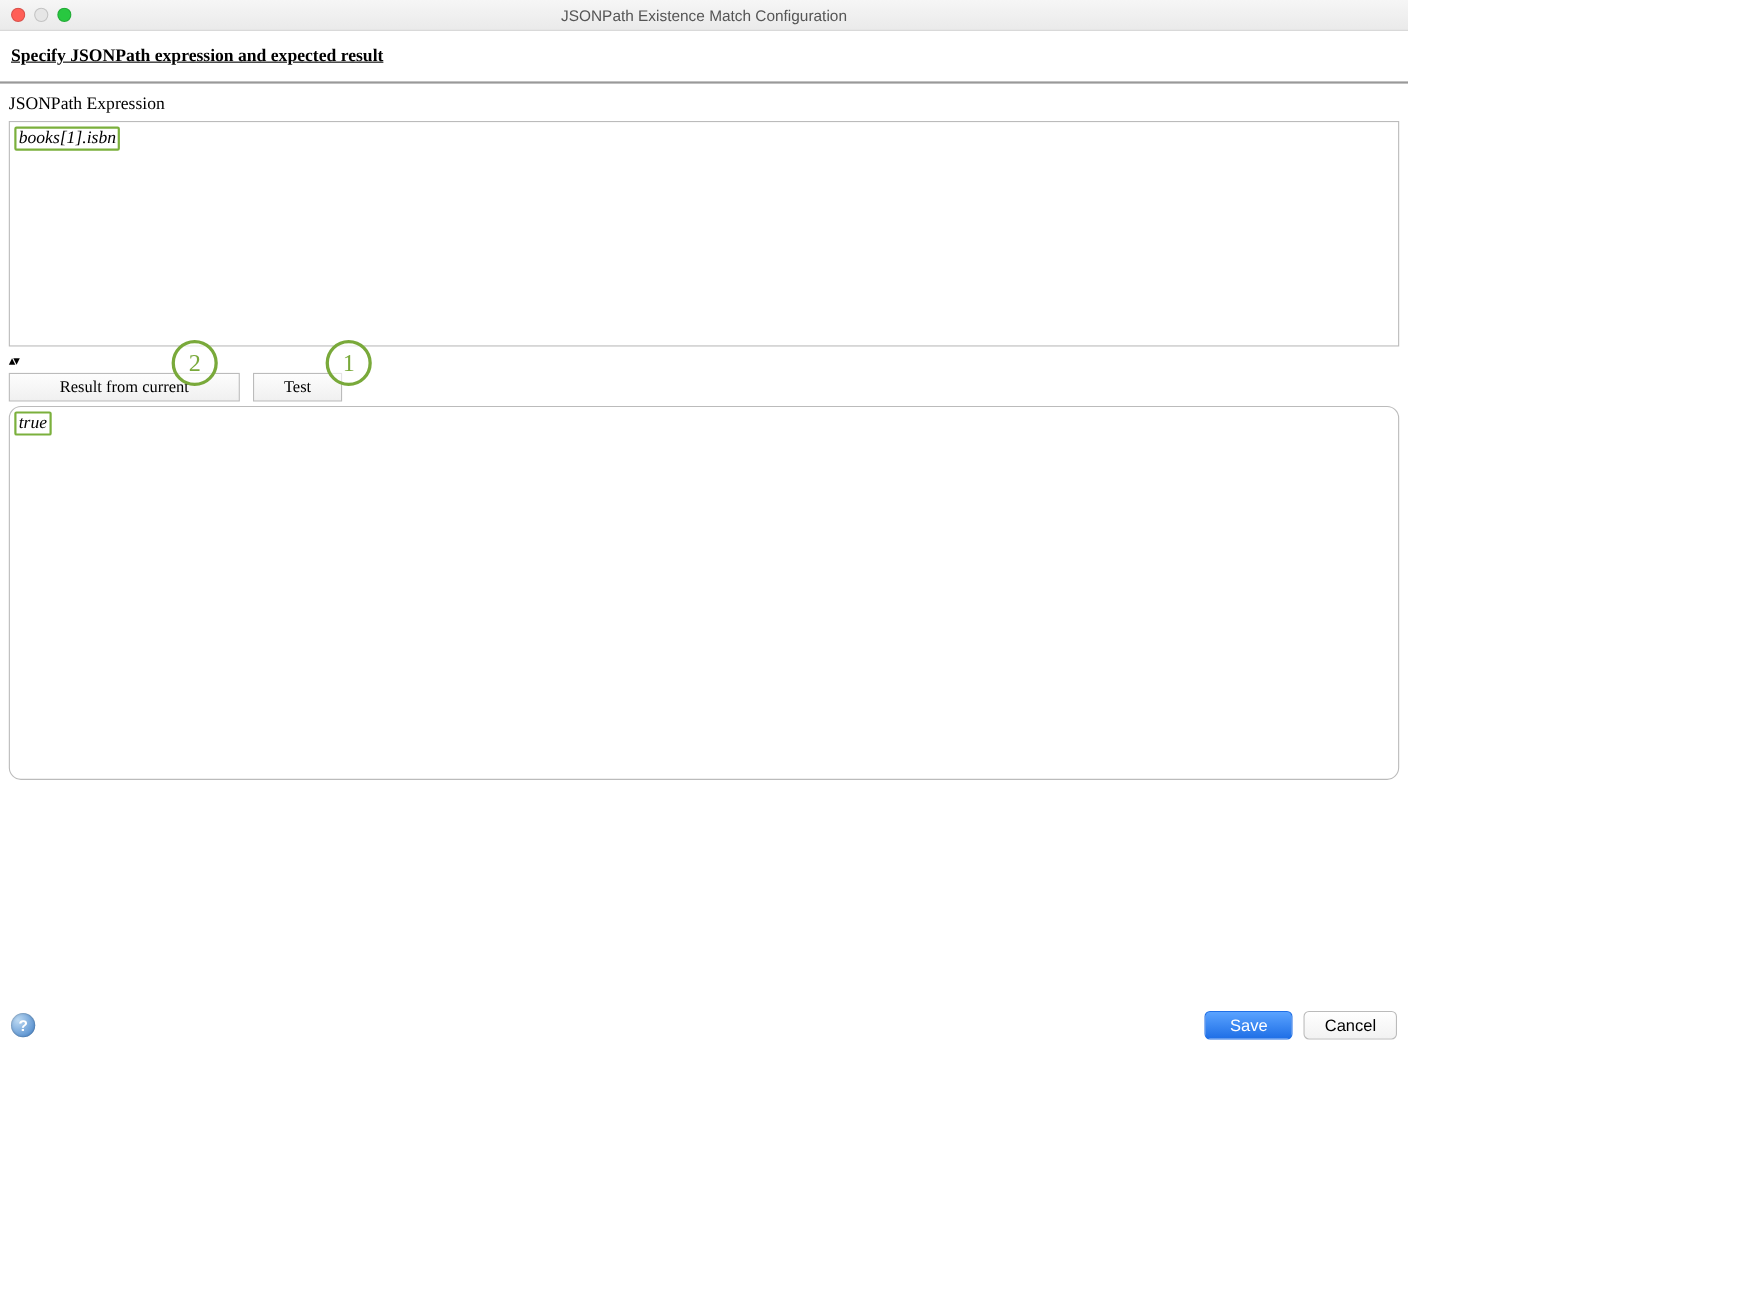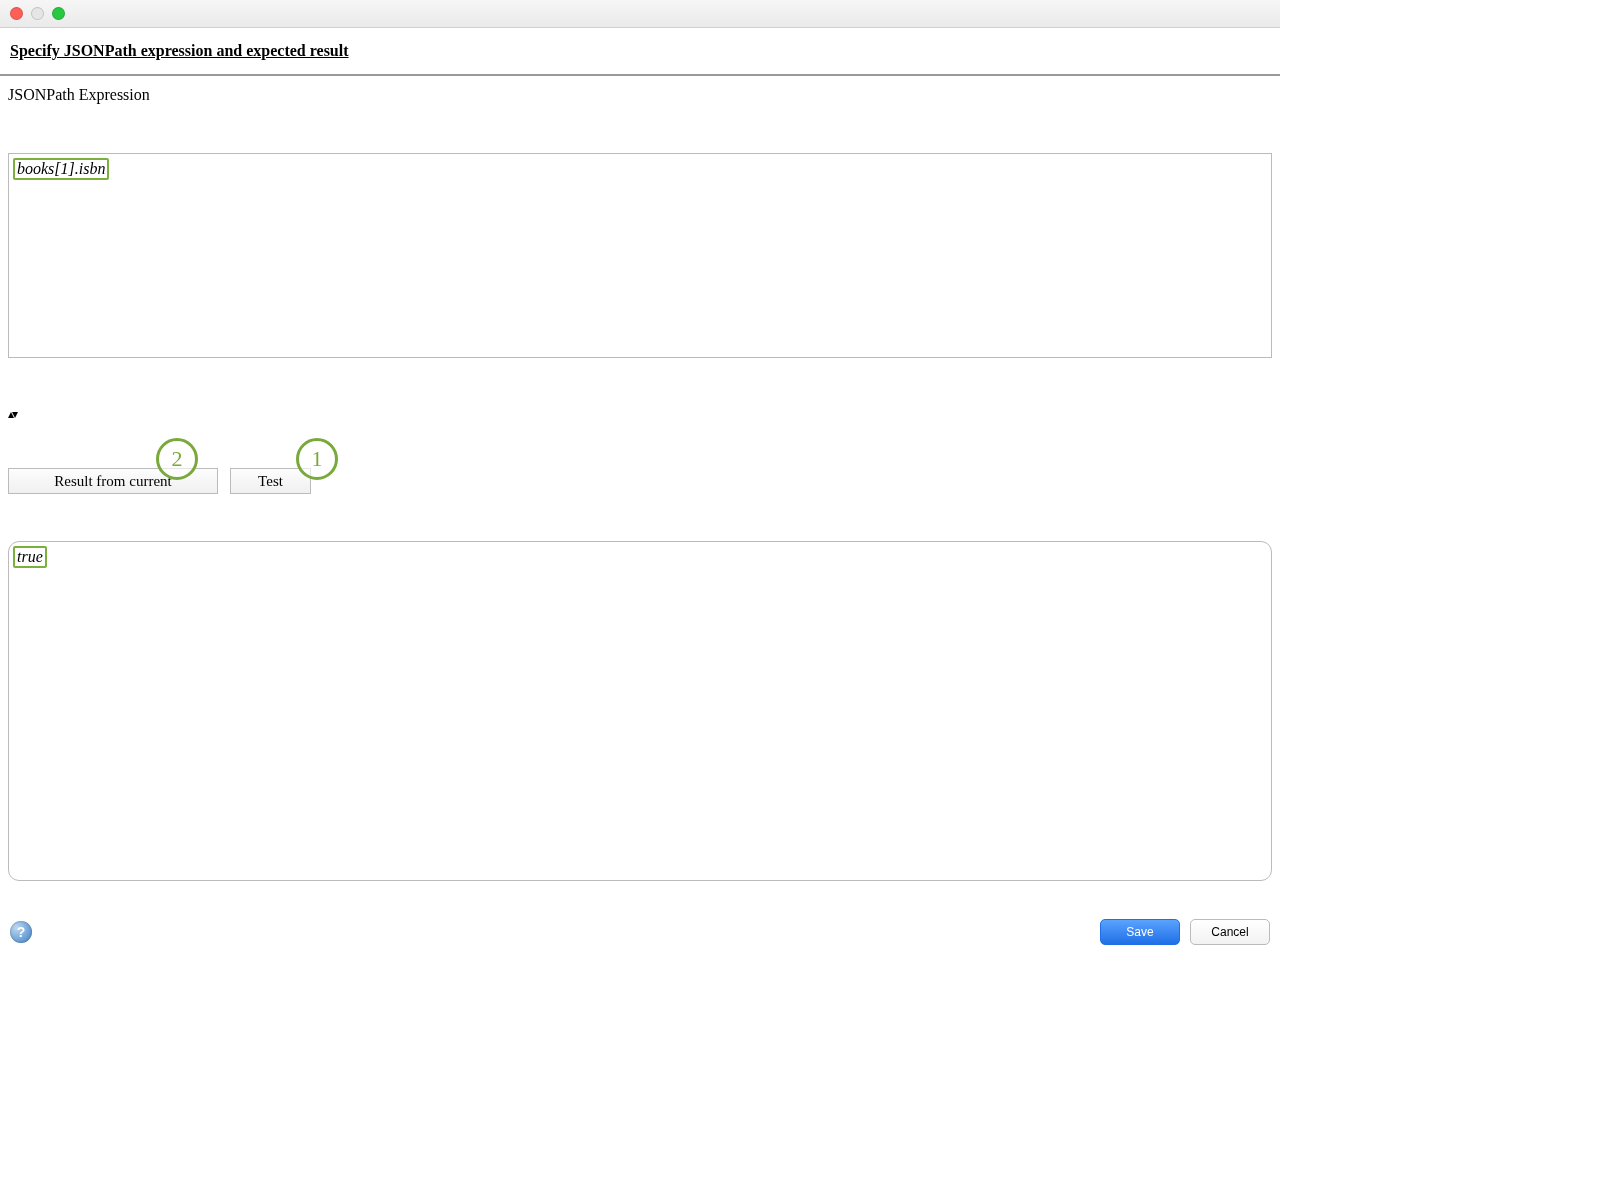--- a/index.html
+++ b/index.html
@@ -47,21 +47,20 @@
     font-family: Georgia, serif;
     font-weight: bold;
     border-bottom: 2px solid #999;
     text-decoration: underline;
   }
   .content {
     flex: 1;
     display: flex;
     flex-direction: column;
     padding: 10px 8px 8px 8px;
-    gap: 43px;
   }
   .label {
     font-size: 16px;
     font-family: Georgia, serif;
     margin-bottom: 6px;
   }
   .textbox {
     border: 1px solid #bbb;
     padding: 4px 4px;
     font-size: 16px;
@@ -135,21 +134,21 @@
     box-shadow: inset 0 0 2px rgba(0,0,0,0.4);
   }
   .help-icon span {
     color:#fff; font-weight:bold; font-size:14px;
   }
   .footer-spacer { flex:1; }
   .footer-btn {
     height: 26px;
     min-width: 80px;
     padding: 0 18px;
-    font-size: 12px;
+    font-size: 15px;
     border-radius: 5px;
     border: 1px solid #bbb;
     background: linear-gradient(#fff,#f2f2f2);
     cursor:pointer;
     margin-left: 10px;
   }
   .footer-btn.primary {
     background: linear-gradient(#5aa3ff,#1f6fe6);
     border-color:#1f6fe6;
     color:#fff;
@@ -157,20 +156,21 @@
 </style>
 </head>
 <body>
 
 <div class="titlebar">
   <div class="traffic-lights">
     <div class="tl red"></div>
     <div class="tl gray"></div>
     <div class="tl green"></div>
   </div>
+  <div class="title-text">JSONPath Existence Match Configuration</div>
 </div>
 
 <div class="header">Specify JSONPath expression and expected result</div>
 
 <div class="content">
   <div class="label">JSONPath Expression</div>
   <div class="textbox jsonpath-box">
     <span class="highlight-wrap">
       <span>books[1].isbn</span>
     </span>

